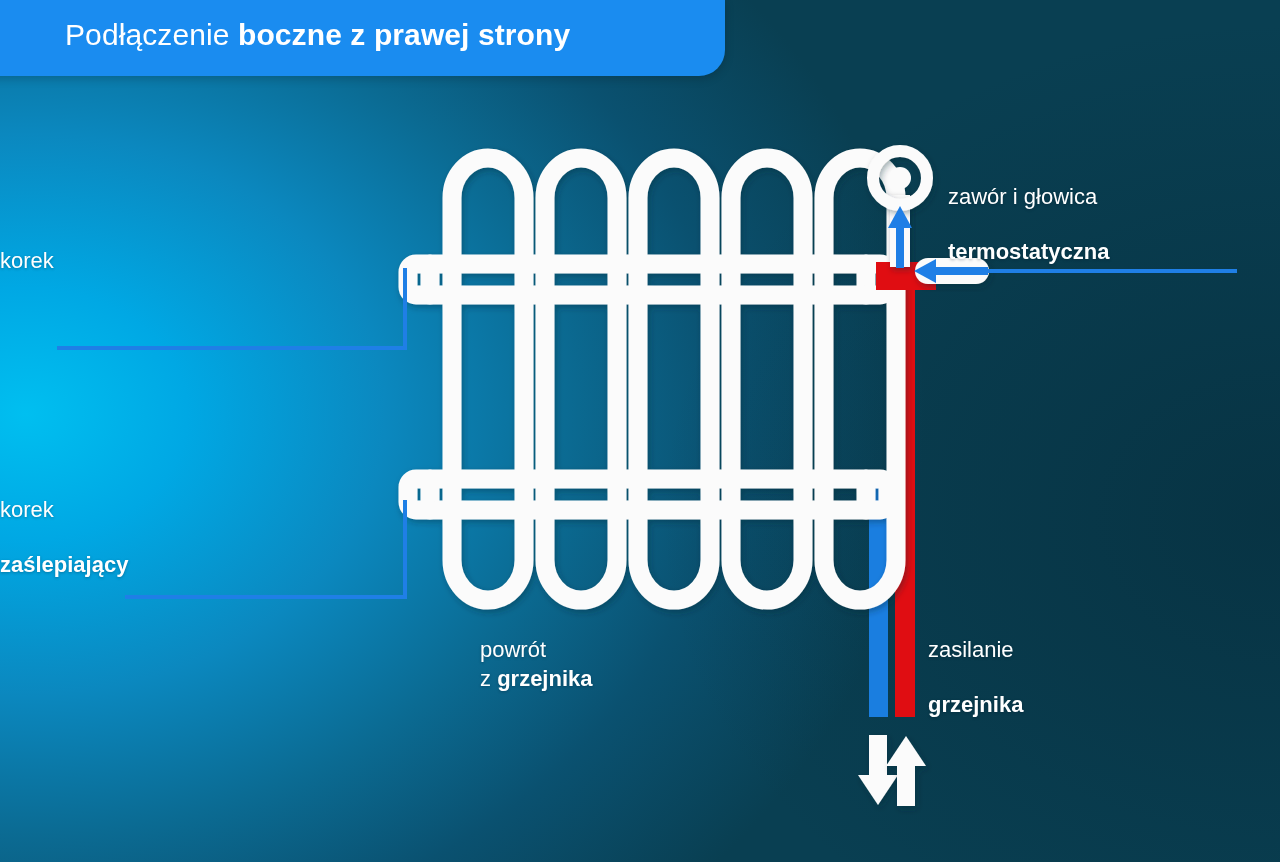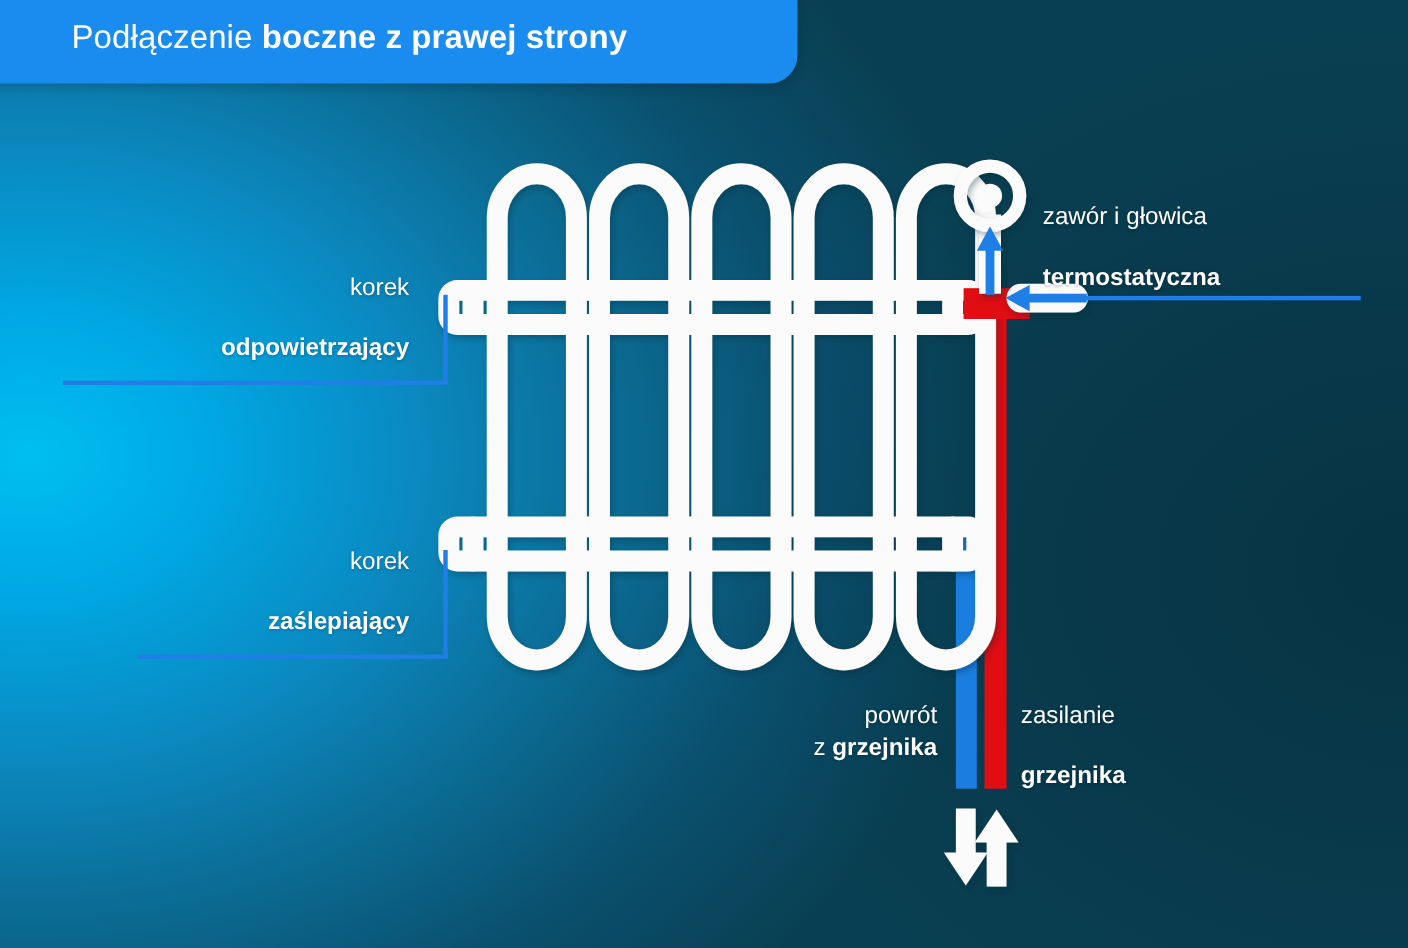--- a/index.html
+++ b/index.html
@@ -53,21 +53,21 @@
     position: absolute;
     color: #ffffff;
     font-size: 22px;
     line-height: 1.33;
     white-space: nowrap;
     z-index: 5;
     text-shadow: 0 1px 3px rgba(0,20,35,0.30);
   }
   .label .b { font-weight: bold; margin-top: 26px; }
   .label .l1, .label .l2 { display: block; }
-  .label.right-align { text-align: right; }
+  .label.right-align { }
 
   
   .leader {
     position: absolute;
     background: #1f7fe6;
     z-index: 4;
   }
 
   
   #diagram {
@@ -156,21 +156,20 @@
       <polygon points="878,805 858,775 898,775"></polygon>
     </g>
     <g fill="#fbfbfb" filter="url(#softshadow)">
       <rect x="897" y="760" width="18" height="46"></rect>
       <polygon points="906,736 886,766 926,766"></polygon>
     </g>
   </svg>
 
   <div class="label right-align" style="left:0px; top:246px; width:372px;">
     <span class="l1">korek</span>
-    <span class="l2 b">odpowietrzający</span>
   </div>
 
   <div class="label right-align" style="left:0px; top:495px; width:372px;">
     <span class="l1">korek</span>
     <span class="l2 b">zaślepiający</span>
   </div>
 
   <div class="label" style="left:948px; top:182px;">
     <span class="l1">zawór i głowica</span>
     <span class="l2 b">termostatyczna</span>

